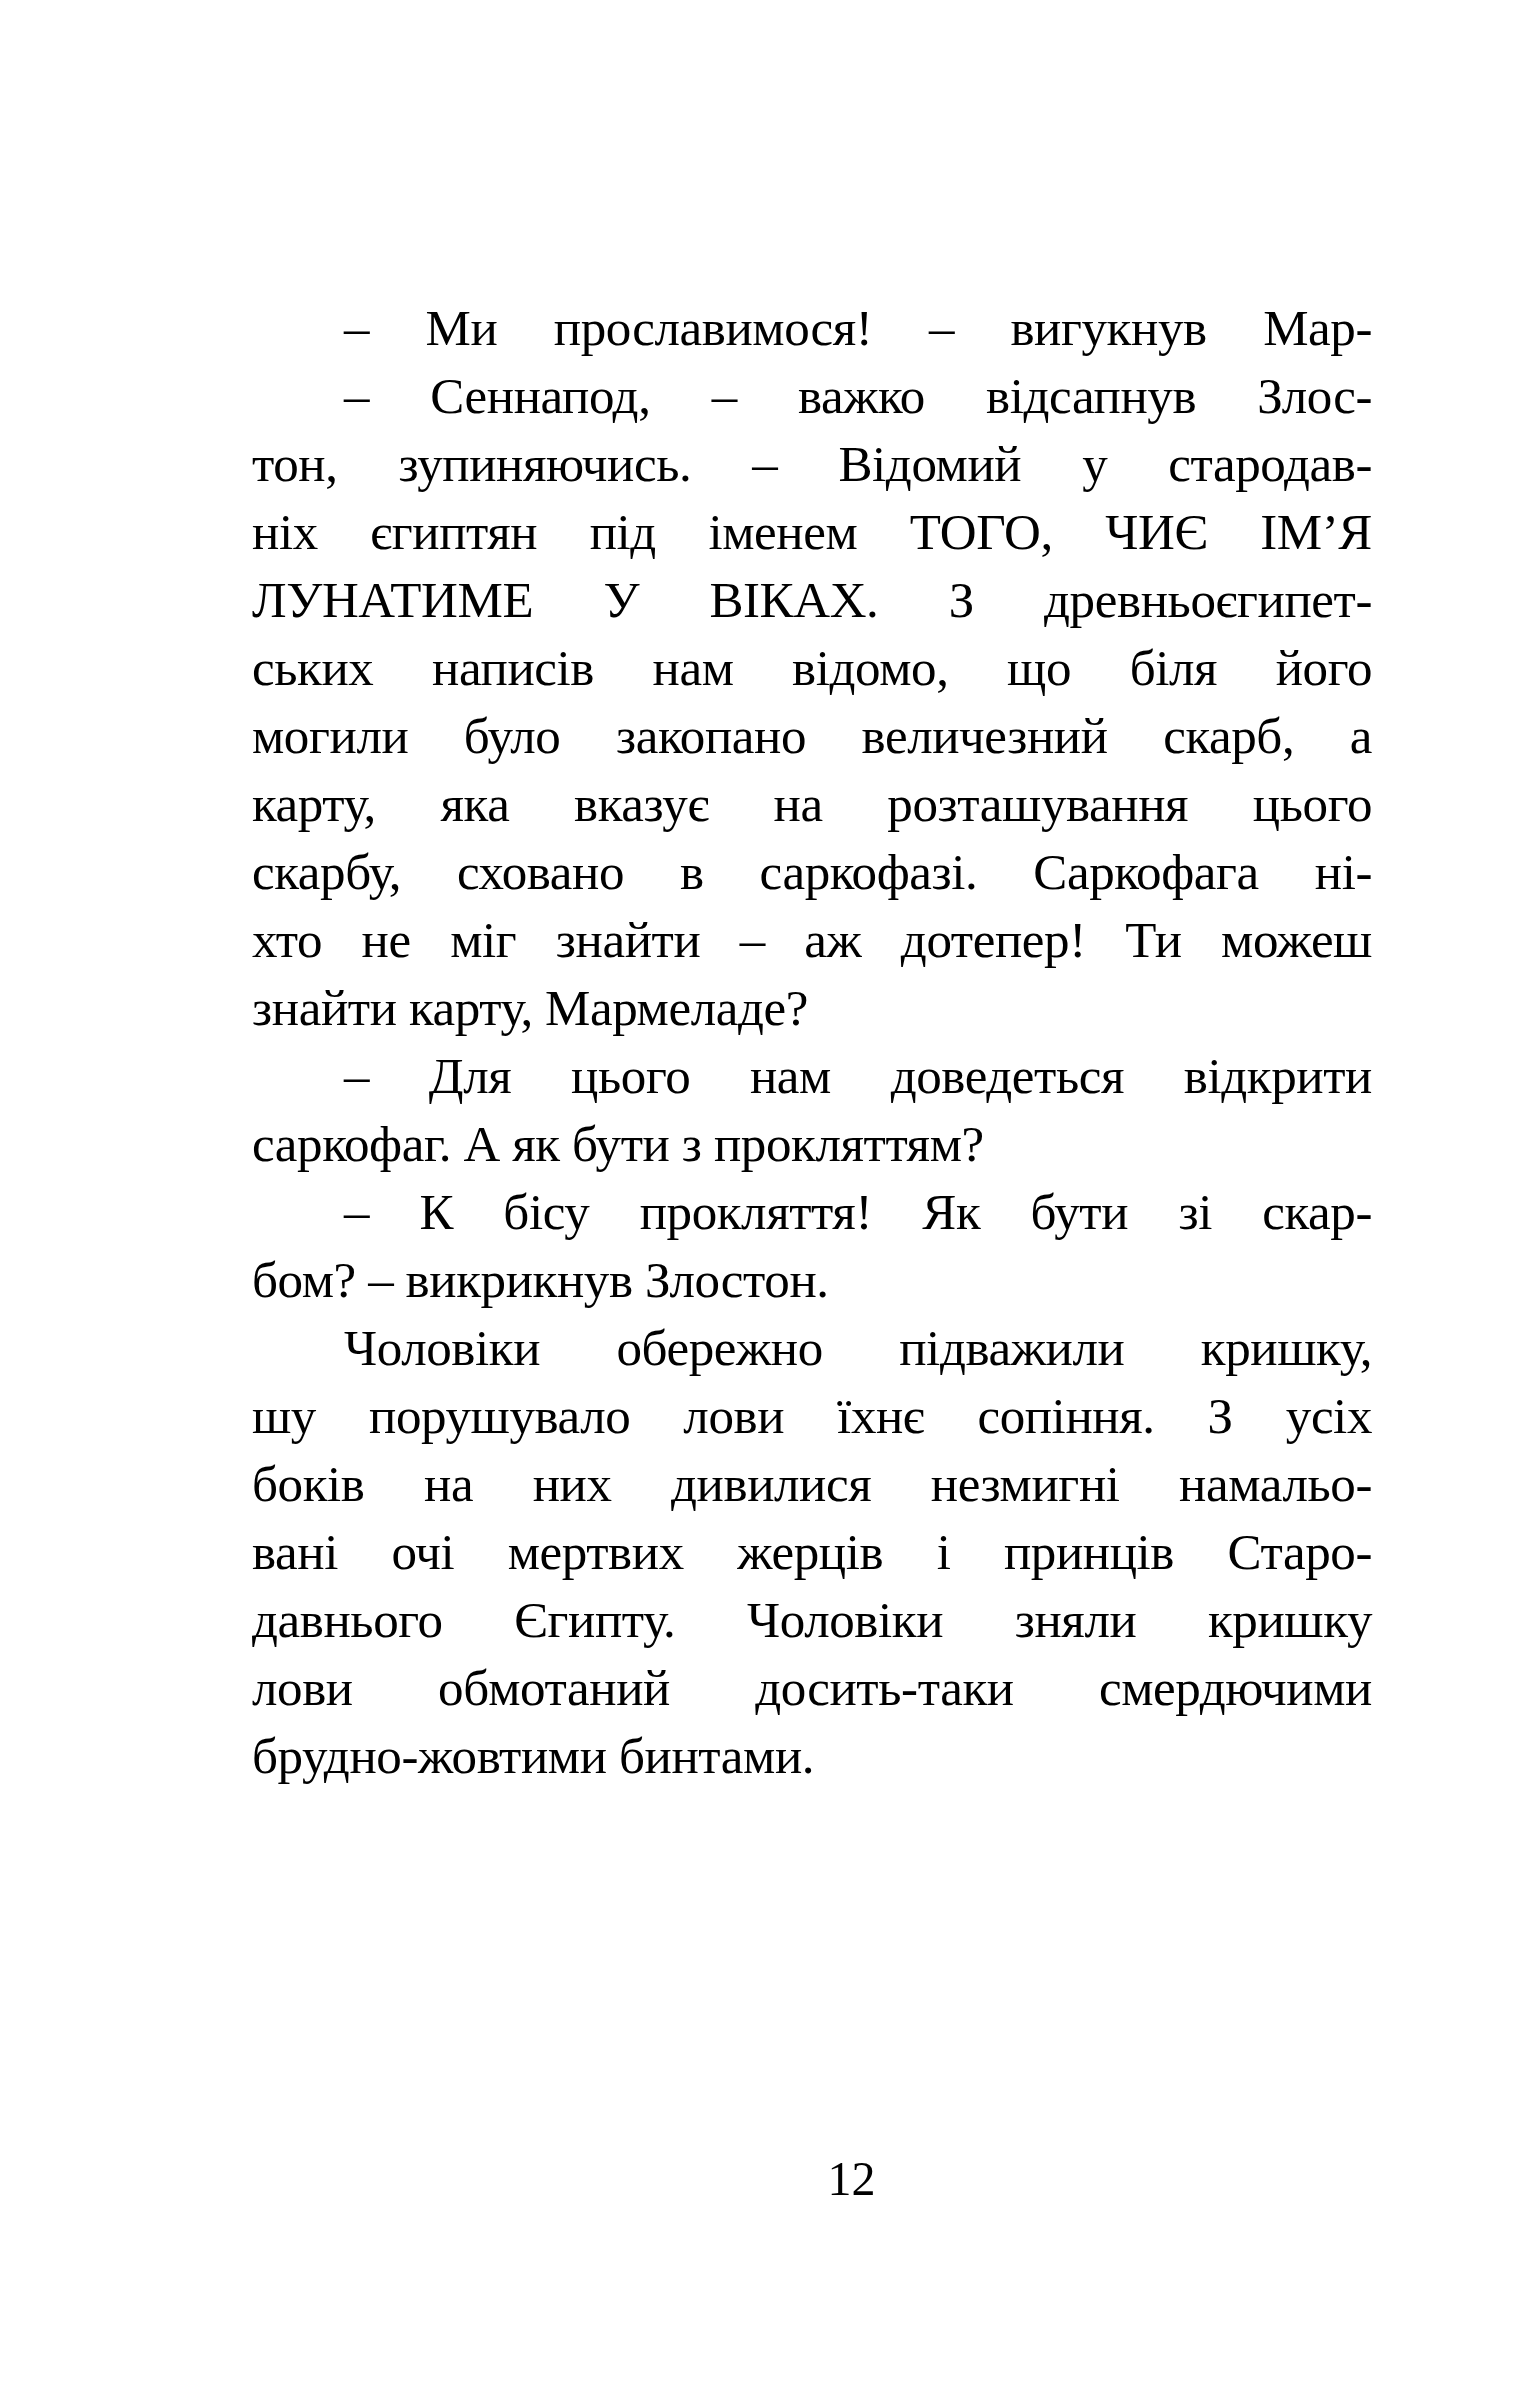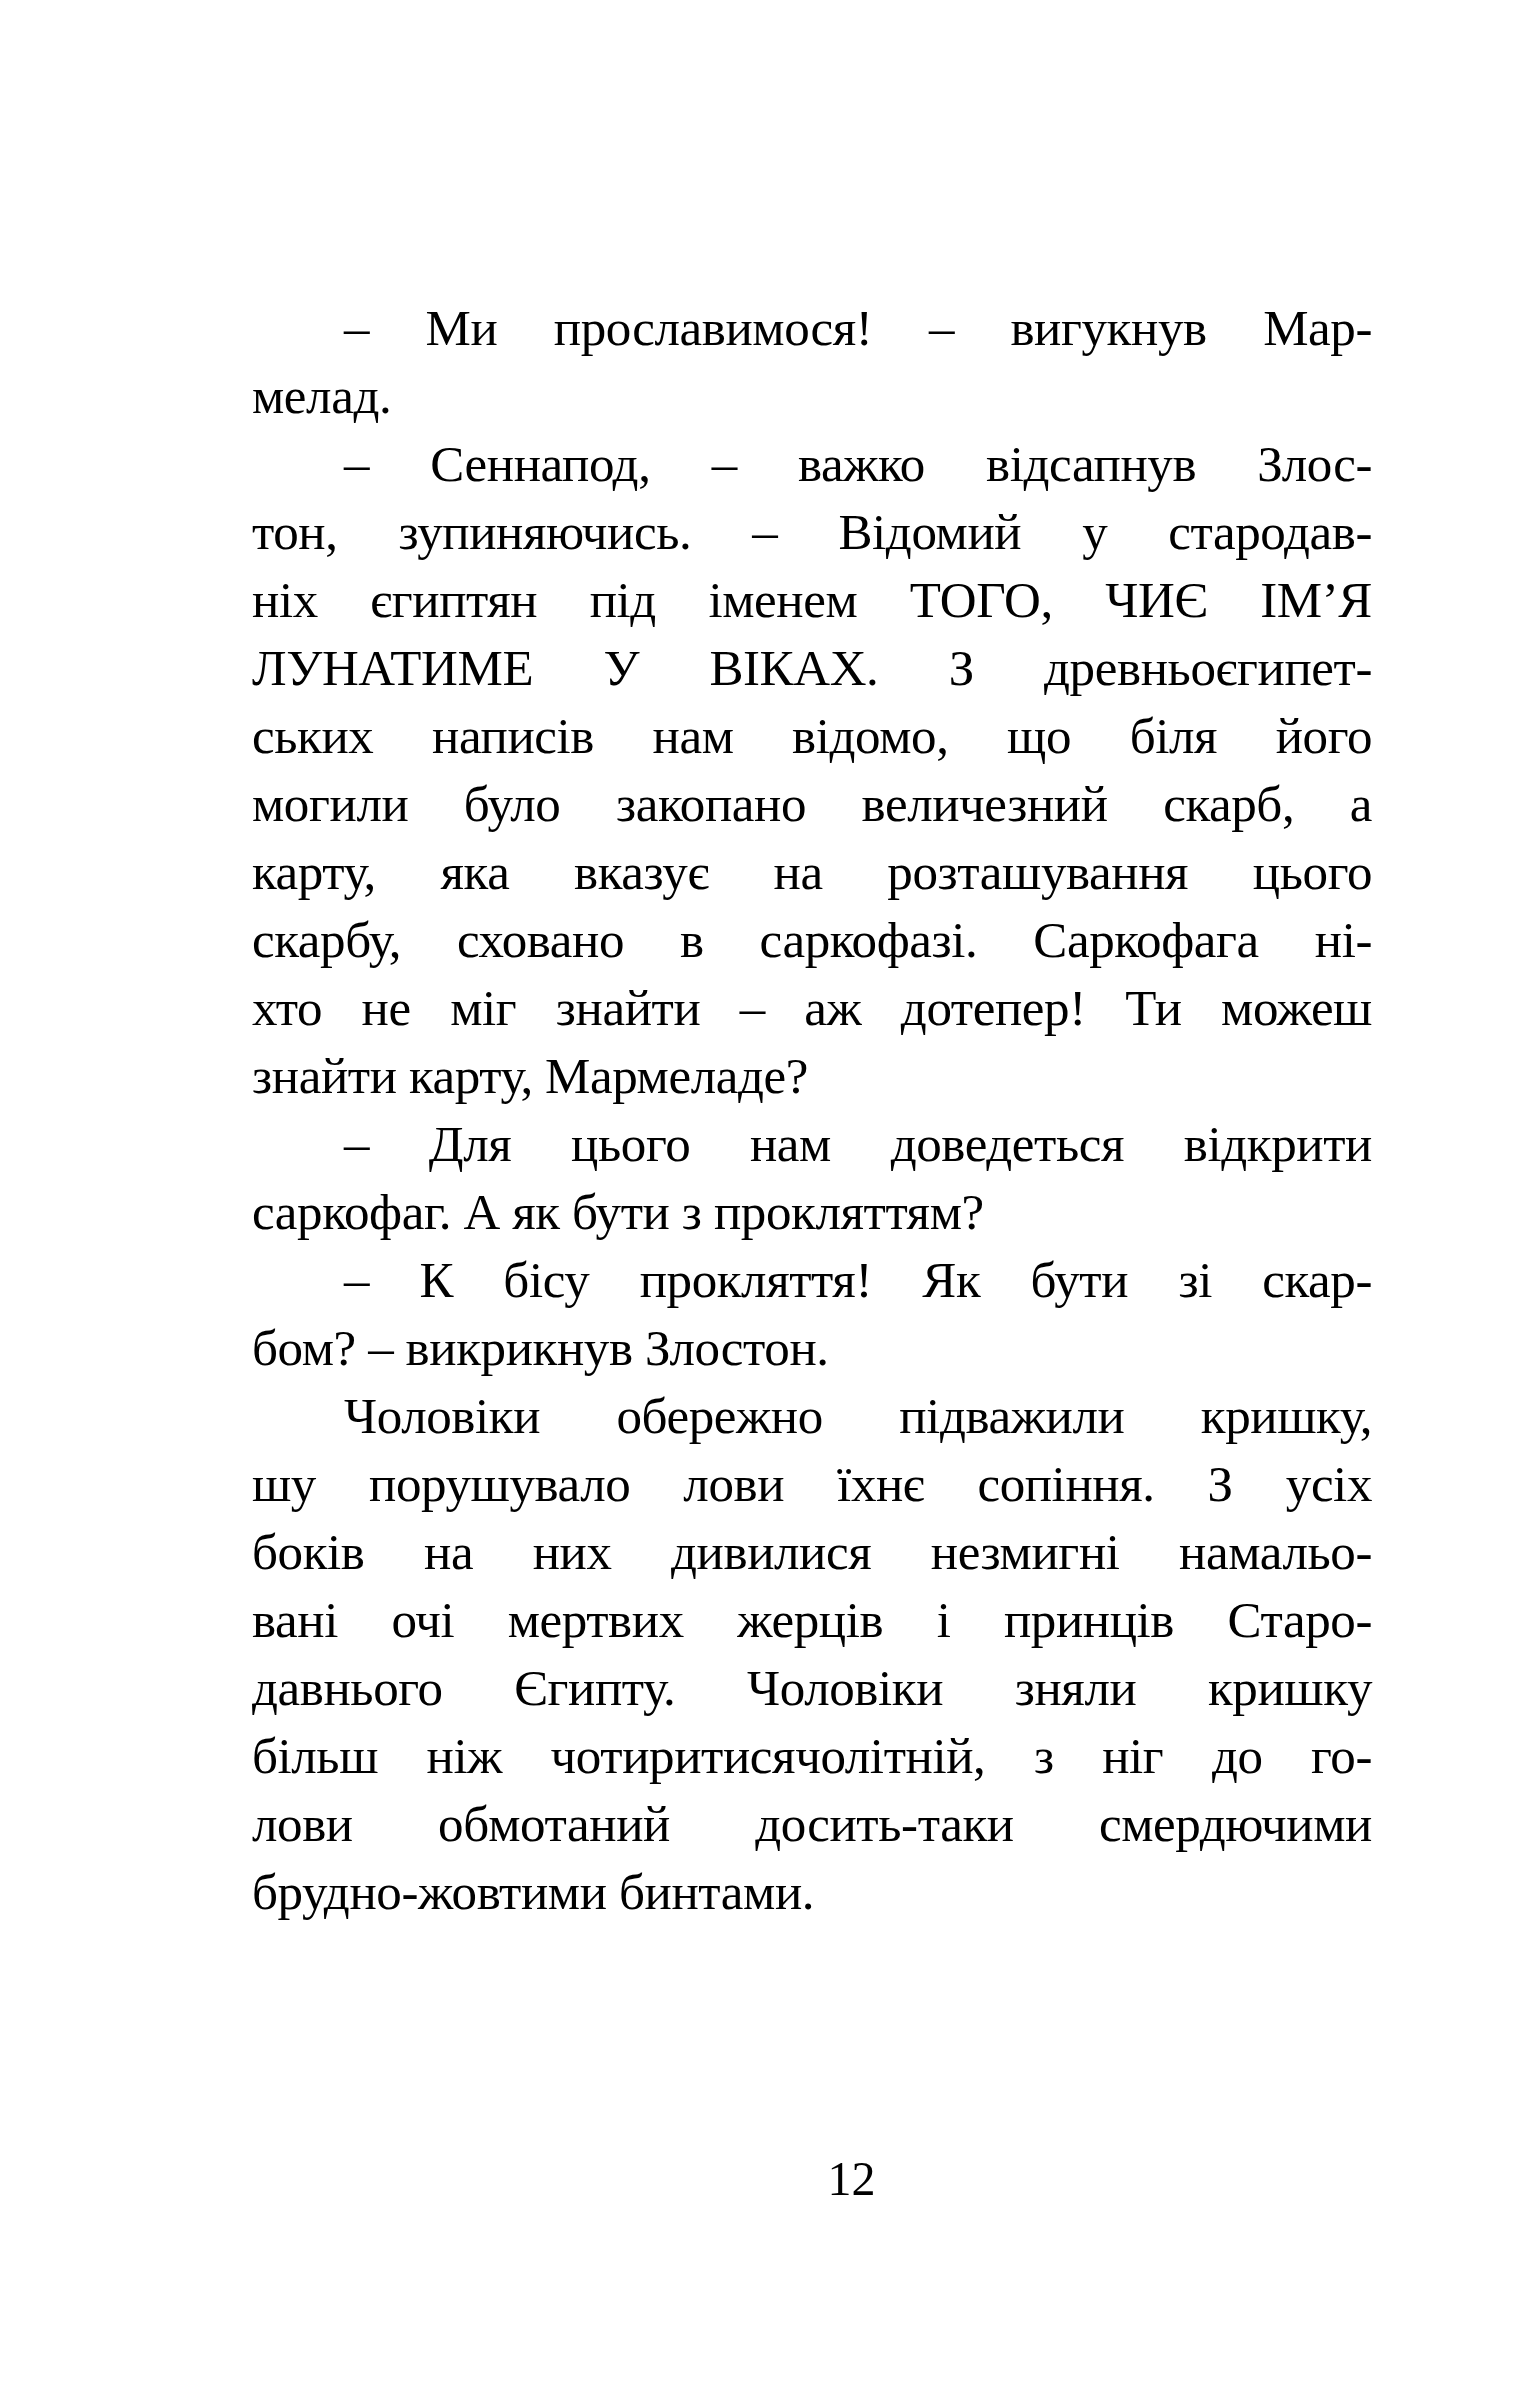--- a/index.html
+++ b/index.html
@@ -56,40 +56,38 @@
     box-sizing: border-box;
     margin-left: 40px;
   }
 </style>
 </head>
 <body>
 
 <div class="page">
   <div class="text-block">
     <span class="line indent">– Ми прославимося! – вигукнув Мар-</span>
-    <span class="line last">мелад.</span>
     <span class="line indent">– Сеннапод, – важко відсапнув Злос-</span>
     <span class="line">тон, зупиняючись. – Відомий у стародав-</span>
     <span class="line">ніх єгиптян під іменем ТОГО, ЧИЄ ІМ’Я</span>
     <span class="line">ЛУНАТИМЕ У ВІКАХ. З древньоєгипет-</span>
     <span class="line">ських написів нам відомо, що біля його</span>
     <span class="line">могили було закопано величезний скарб, а</span>
     <span class="line">карту, яка вказує на розташування цього</span>
     <span class="line">скарбу, сховано в саркофазі. Саркофага ні-</span>
     <span class="line">хто не міг знайти – аж дотепер! Ти можеш</span>
     <span class="line last">знайти карту, Мармеладе?</span>
     <span class="line indent">– Для цього нам доведеться відкрити</span>
     <span class="line last">саркофаг. А як бути з прокляттям?</span>
     <span class="line indent">– К бісу прокляття! Як бути зі скар-</span>
     <span class="line last">бом? – викрикнув Злостон.</span>
     <span class="line indent">Чоловіки обережно підважили кришку,</span>
     <span class="line">шу порушувало лови їхнє сопіння. З усіх</span>
     <span class="line">боків на них дивилися незмигні намальо-</span>
     <span class="line">вані очі мертвих жерців і принців Старо-</span>
     <span class="line">давнього Єгипту. Чоловіки зняли кришку</span>
-    <span class="line">більш ніж чотиритисячолітній, з ніг до го-</span>
     <span class="line">лови обмотаний досить-таки смердючими</span>
     <span class="line last">брудно-жовтими бинтами.</span>
   </div>
 
   <div class="page-number">12</div>
 </div>
 
 
 </body></html>

